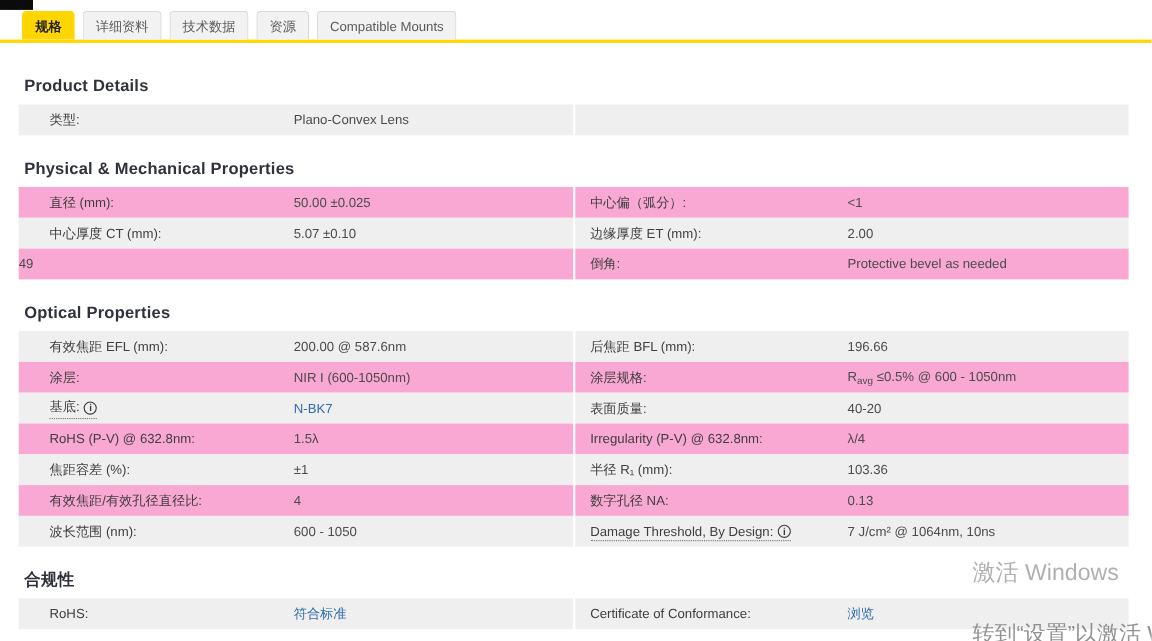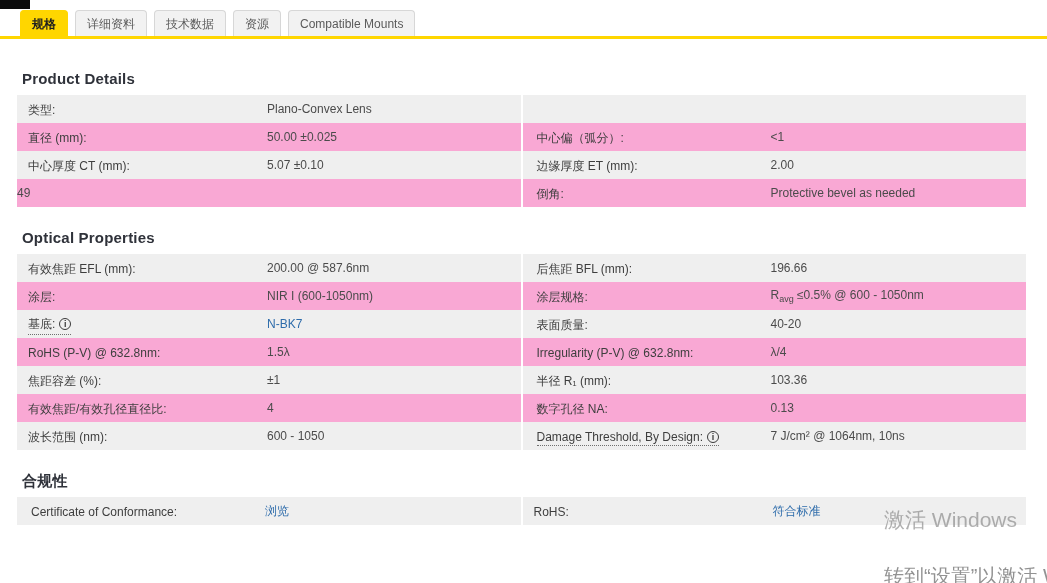--- a/index.html
+++ b/index.html
@@ -29,21 +29,21 @@
   .section-title {
     margin:22px 0 8px 5px; font-size:15px; line-height:17px;
     font-weight:bold; color:#2f323a; letter-spacing:0.2px;
   }
   .content .section-title:first-child { margin-top:31px; }
 
   .spec-table { display:flex; flex-direction:column; }
   .row { display:flex; gap:2px; height:28px; }
   .half { flex:1 1 0; display:flex; align-items:center; background:#f9a8d4; min-width:0; }
   .row.shaded .half { background:#efefef; }
-  .label-wrap { flex:0 0 250px; width:250px; padding-left:11px; box-sizing:border-box; }
+  .label-wrap { flex:0 0 250px; width:250px; padding-left:28px; box-sizing:border-box; }
   .half.right .label-wrap { flex-basis:248px; width:248px; padding-left:14px; }
   .spec-label { font-size:12px; color:#3e3e3e; }
   .spec-value { font-size:12px; color:#4b4b4b; }
   .spec-link { font-size:12px; color:#2e6cab; text-decoration:none; cursor:pointer; }
   .dotted { display:inline-flex; align-items:center; gap:4px; border-bottom:1px dotted #6f6f6f; padding-bottom:1px; cursor:help; }
   .info-icon {
     display:inline-flex; justify-content:center; align-items:center;
     width:12px; height:12px; box-sizing:border-box;
     border:1px solid #3a3a3a; border-radius:50%;
     font-size:9px; font-weight:bold; color:#3a3a3a;
@@ -75,20 +75,21 @@
   <div class="spec-table">
     <div class="row shaded">
       <div class="half">
         <span class="label-wrap"><span class="spec-label">类型:</span></span>
         <span class="spec-value">Plano-Convex Lens</span>
       </div>
       <div class="half right"></div>
     </div>
   </div>
 
+  <h3 class="section-title">Physical &amp; Mechanical Properties</h3>
   <div class="spec-table">
     <div class="row">
       <div class="half">
         <span class="label-wrap"><span class="spec-label">直径 (mm):</span></span>
         <span class="spec-value">50.00 ±0.025</span>
       </div>
       <div class="half right">
         <span class="label-wrap"><span class="spec-label">中心偏（弧分）:</span></span>
         <span class="spec-value">&lt;1</span>
       </div>
@@ -190,27 +191,27 @@
               <span class="info-icon">i</span>
             </span></span>
         <span class="spec-value">7 J/cm² @ 1064nm, 10ns</span>
       </div>
     </div>
   </div>
 
   <h3 class="section-title">合规性</h3>
   <div class="spec-table">
     <div class="row shaded">
+      <div class="half">
+        <span class="label-wrap"><span class="spec-label">RoHS:</span></span>
+        <a class="spec-link">符合标准</a>
+      </div>
       <div class="half right">
         <span class="label-wrap"><span class="spec-label">Certificate of Conformance:</span></span>
         <a class="spec-link">浏览</a>
       </div>
-      <div class="half">
-        <span class="label-wrap"><span class="spec-label">RoHS:</span></span>
-        <a class="spec-link">符合标准</a>
-      </div>
     </div>
   </div>
 
 </div>
 
 <div class="watermark-line1">激活 Windows</div>
 <div class="watermark-line2">转到“设置”以激活 Wind</div>
 
 </body></html>

